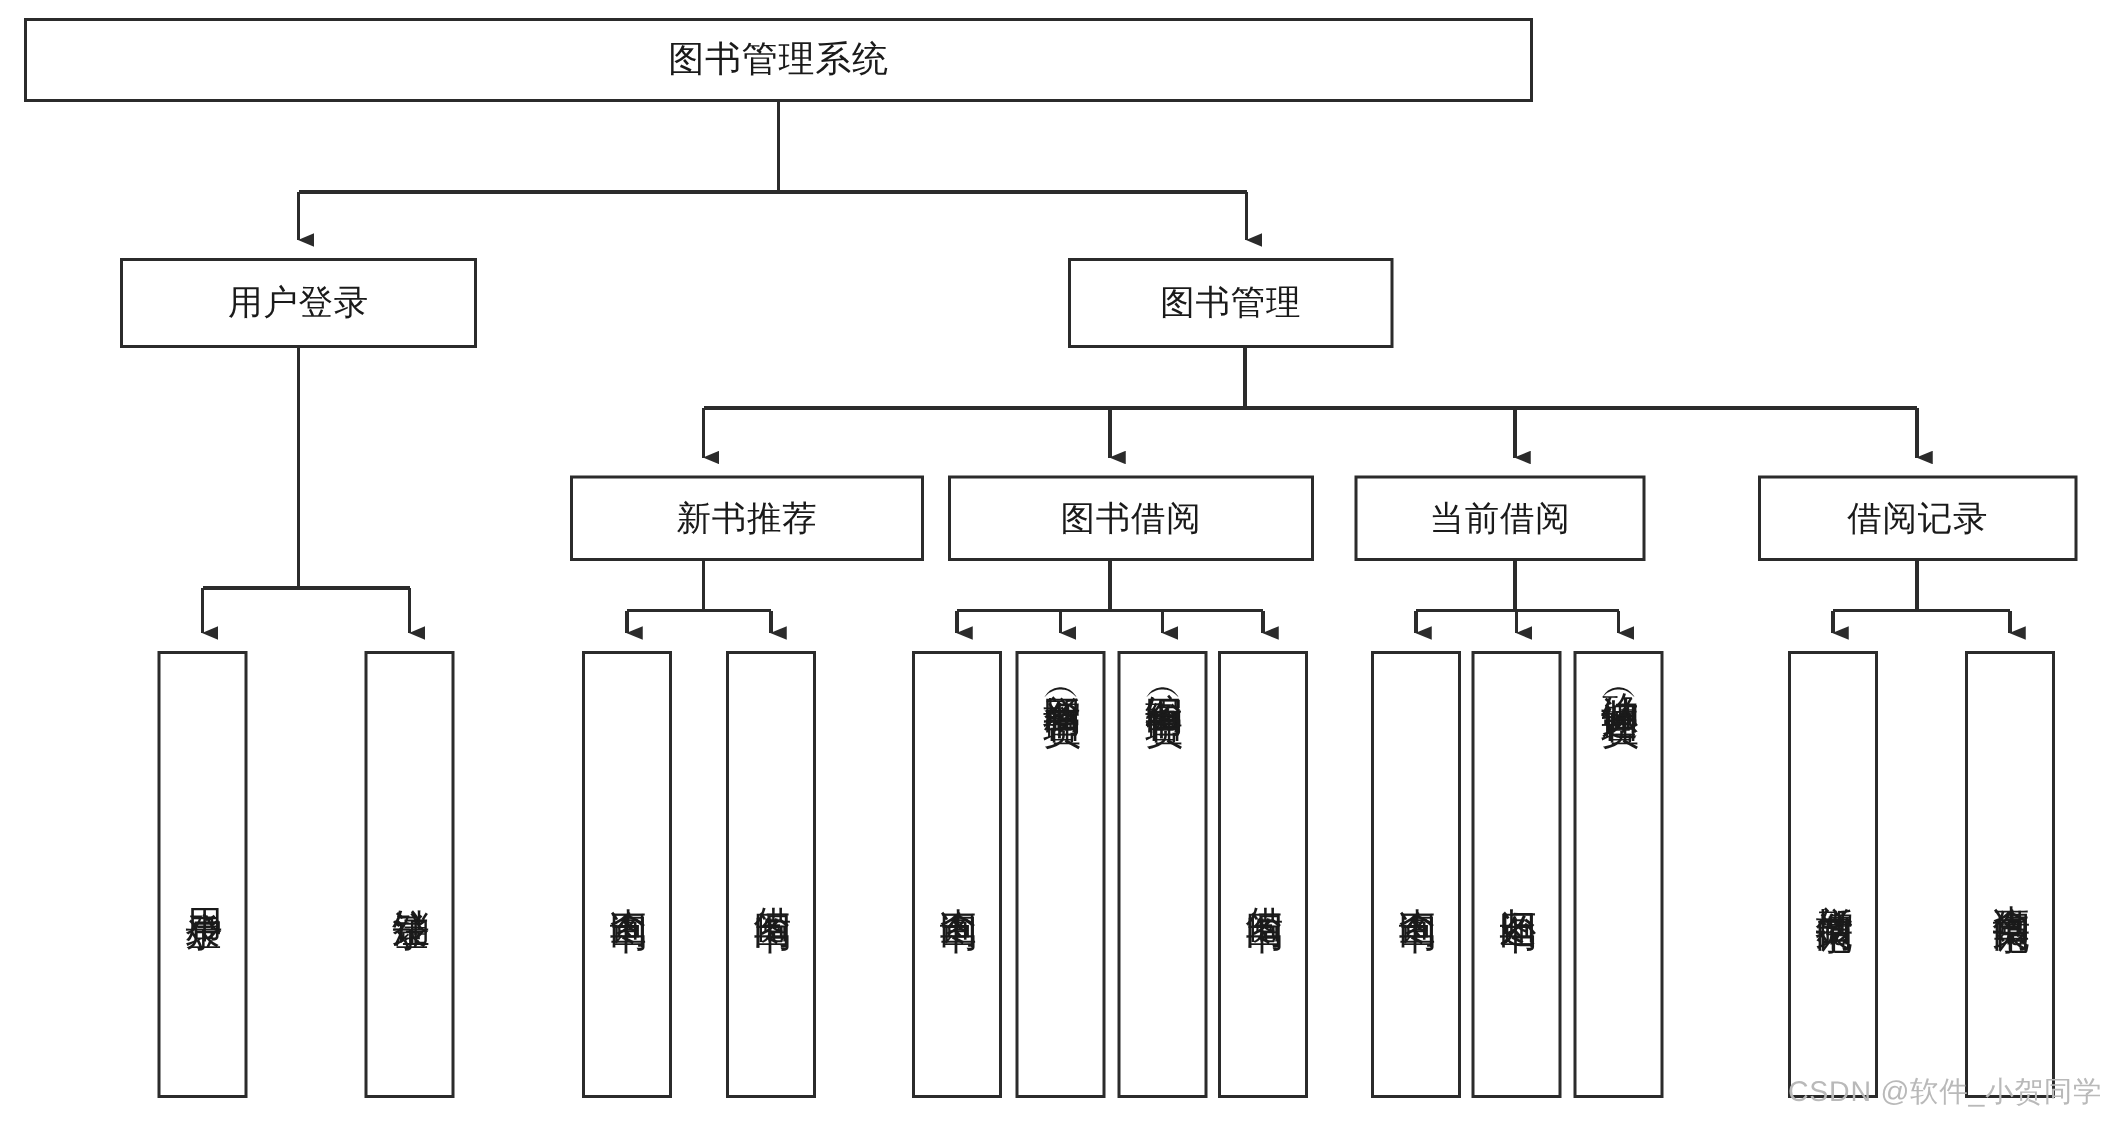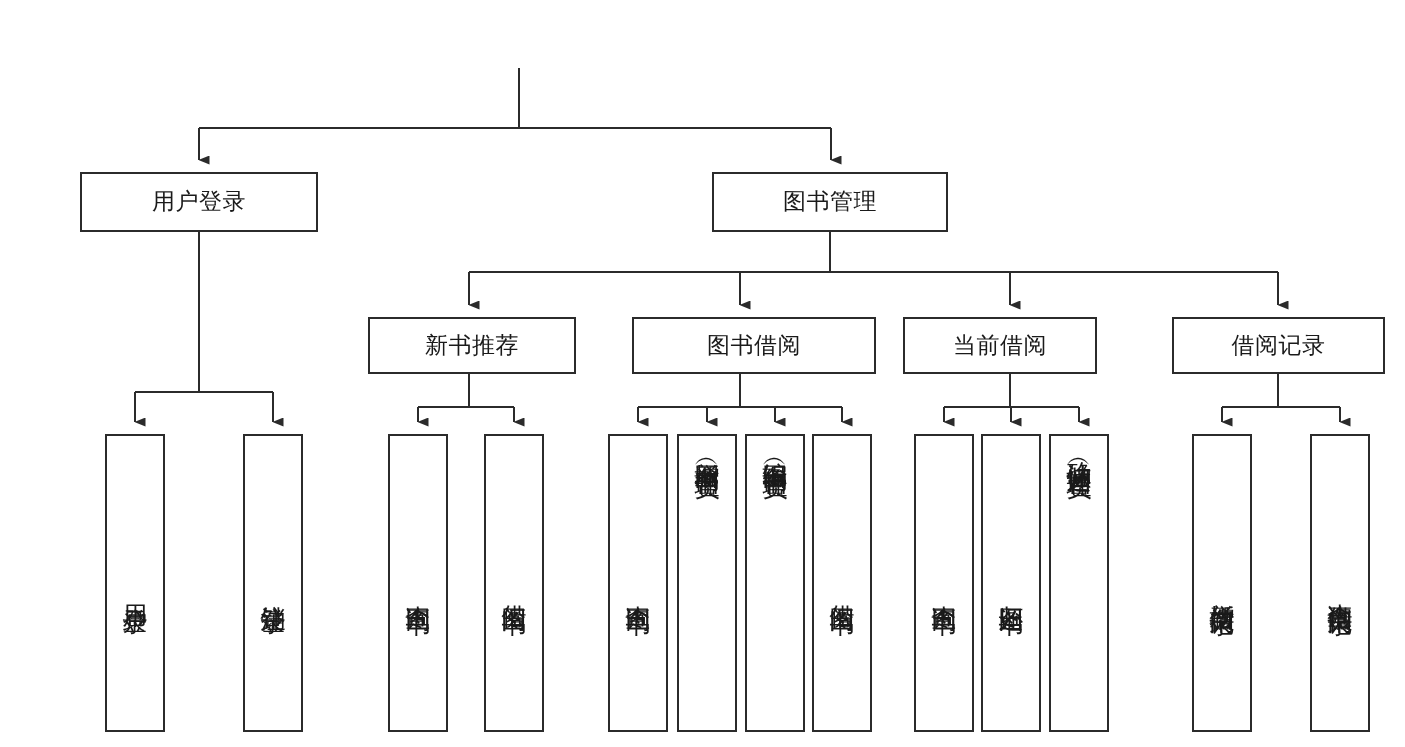--- a/index.html
+++ b/index.html
@@ -126,29 +126,32 @@
       <line x1="1011" y1="407" x2="1011" y2="422" marker-end="url(#arw)"></line>
       <line x1="1079" y1="407" x2="1079" y2="422" marker-end="url(#arw)"></line>
 
       <line x1="1278" y1="374" x2="1278" y2="407"></line>
       <line x1="1222" y1="407" x2="1340" y2="407"></line>
       <line x1="1222" y1="407" x2="1222" y2="422" marker-end="url(#arw)"></line>
       <line x1="1340" y1="407" x2="1340" y2="422" marker-end="url(#arw)"></line>
     </g>
   </svg>
 
+  <div class="node horiz root" style="left: 16px; top: 12px; width: 1006px; height: 56px;">
+    <span class="node-label">图书管理系统</span>
+  </div>
 
   <div class="node horiz" style="left: 80px; top: 172px; width: 238px; height: 60px;">
     <span class="node-label">用户登录</span>
   </div>
-  <div class="node horiz" style="left: 712px; top: 172px; width: 236px; height: 60px;">
+  <div class="node horiz" style="left: 712px; top: 172px; width: 217px; height: 60px;">
     <span class="node-label">图书管理</span>
   </div>
 
-  <div class="node horiz" style="left: 368px; top: 317px; width: 208px; height: 57px;">
+  <div class="node horiz" style="left: 380px; top: 317px; width: 236px; height: 57px;">
     <span class="node-label">新书推荐</span>
   </div>
   <div class="node horiz" style="left: 632px; top: 317px; width: 244px; height: 57px;">
     <span class="node-label">图书借阅</span>
   </div>
   <div class="node horiz" style="left: 903px; top: 317px; width: 194px; height: 57px;">
     <span class="node-label">当前借阅</span>
   </div>
   <div class="node horiz" style="left: 1172px; top: 317px; width: 213px; height: 57px;">
     <span class="node-label">借阅记录</span>
@@ -187,14 +190,15 @@
   <div class="node vert" style="left: 1049px; top: 434px; width: 60px; height: 298px;">
     <span class="node-label">确认归还（管理员）</span>
   </div>
   <div class="node vert center" style="left: 1192px; top: 434px; width: 60px; height: 298px;">
     <span class="node-label" style="margin-top: 141px;">新增借阅记录</span>
   </div>
   <div class="node vert center" style="left: 1310px; top: 434px; width: 60px; height: 298px;">
     <span class="node-label" style="margin-top: 141px;">查询借阅记录</span>
   </div>
 
+  <div class="watermark" style="left: 1192px; top: 715px;">CSDN @软件_小贺同学</div>
 
 </div>
 
 </body></html>

